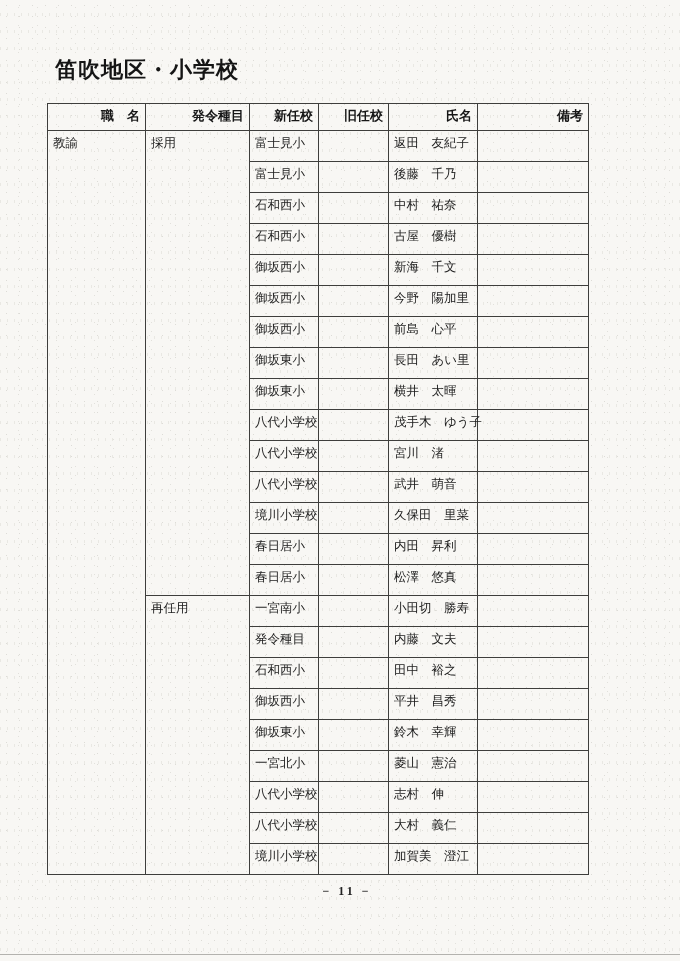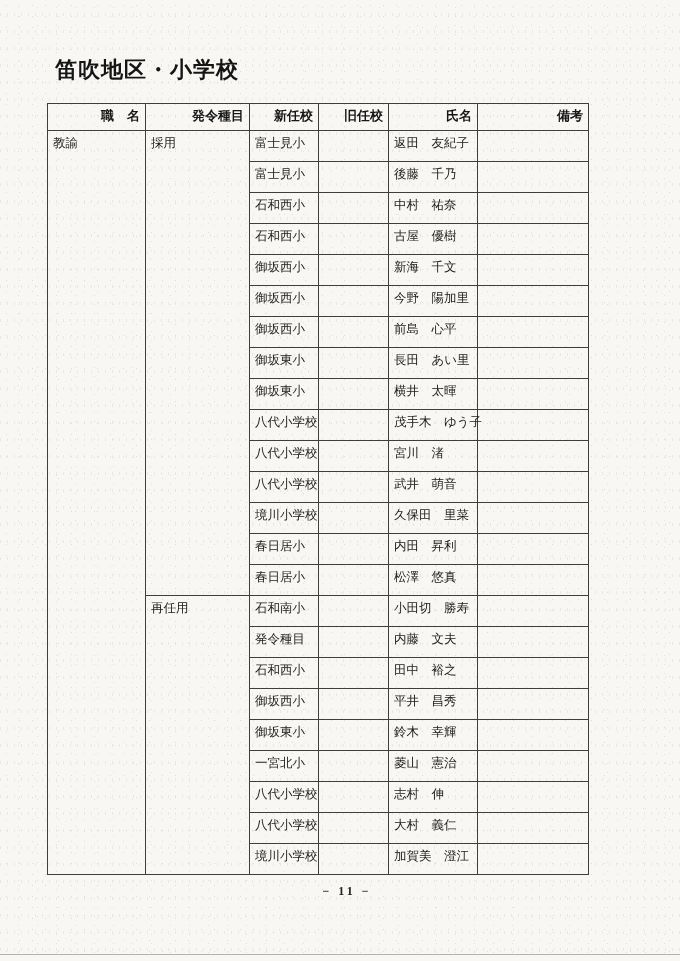--- a/index.html
+++ b/index.html
@@ -168,21 +168,21 @@
           <td class="cell-remarks"></td>
         </tr>
         <tr>
           <td class="cell-school">春日居小</td>
           <td class="cell-old"></td>
           <td class="cell-name">松澤　悠真</td>
           <td class="cell-remarks"></td>
         </tr>
         <tr>
           <td rowspan="9" class="cell-order">再任用</td>
-          <td class="cell-school">石和南小</td>
+          <td class="cell-school">一宮南小</td>
           <td class="cell-old"></td>
           <td class="cell-name">小田切　勝寿</td>
           <td class="cell-remarks"></td>
         </tr>
         <tr>
           <td class="cell-school">発令種目</td>
           <td class="cell-old"></td>
           <td class="cell-name">内藤　文夫</td>
           <td class="cell-remarks"></td>
         </tr>

